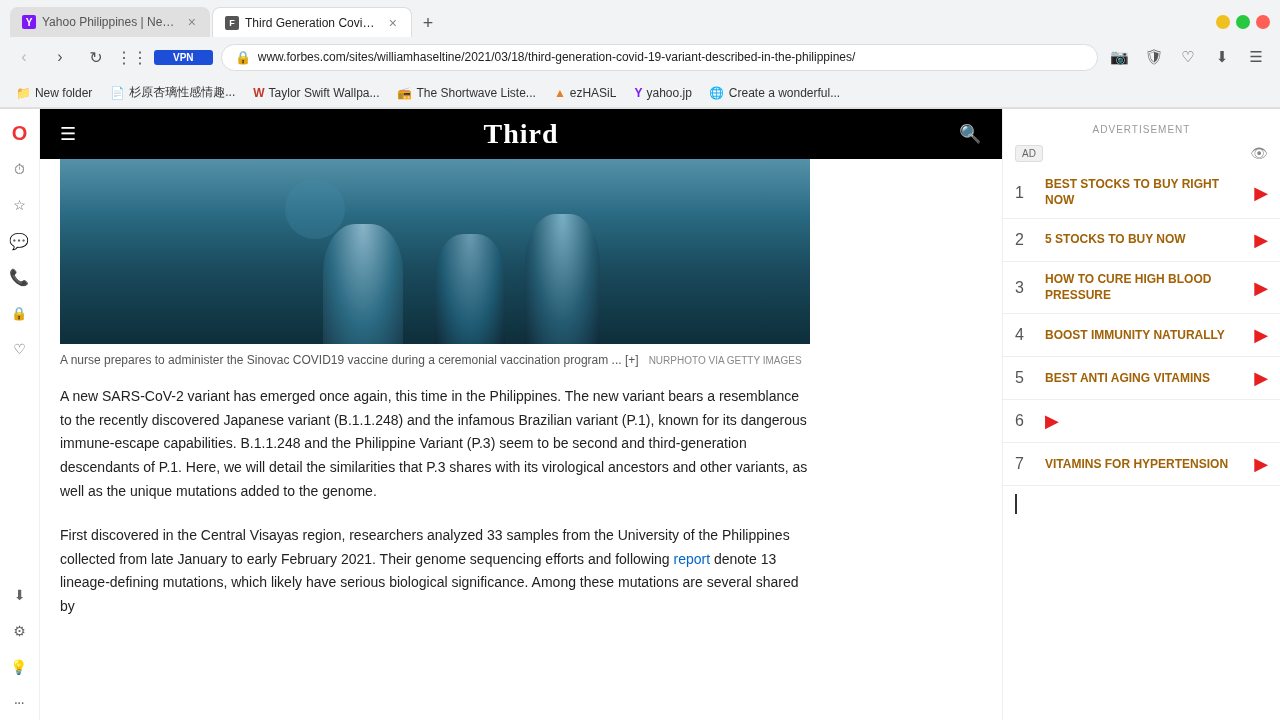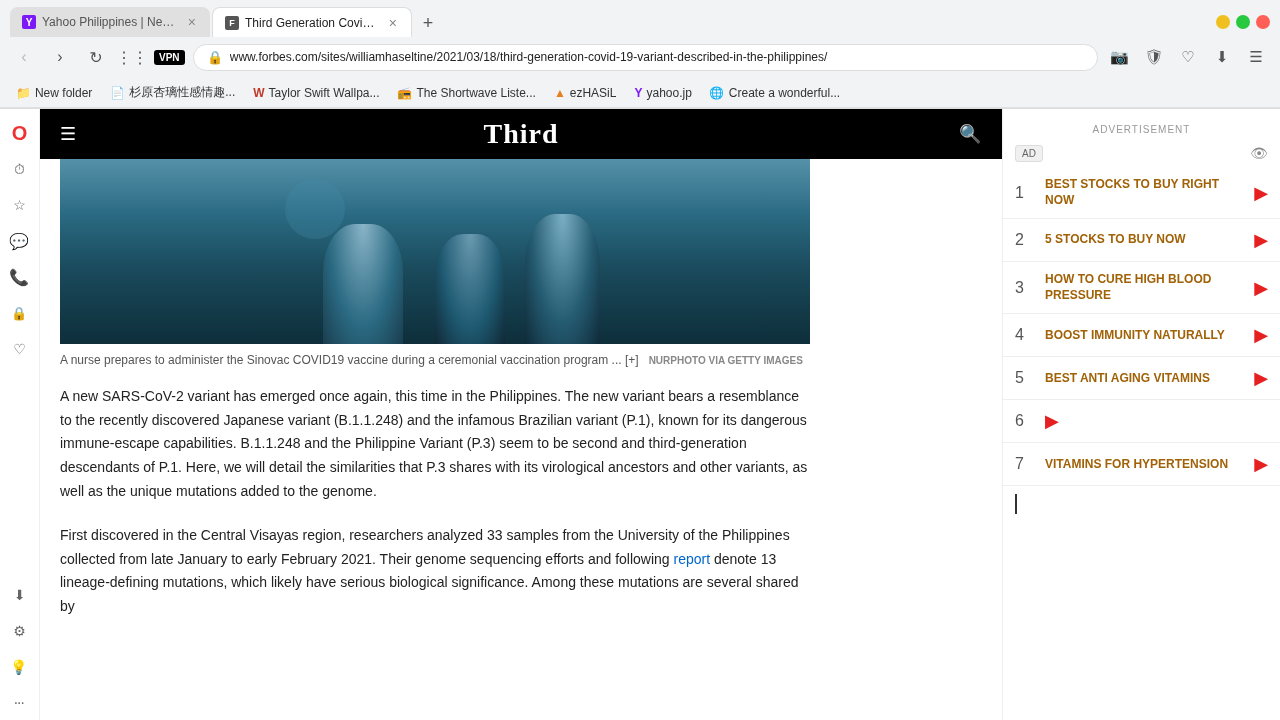--- a/index.html
+++ b/index.html
@@ -15,21 +15,21 @@
     .browser-tab .tab-favicon { width: 14px; height: 14px; border-radius: 2px; flex-shrink: 0; }
     .browser-tab .tab-title { overflow: hidden; white-space: nowrap; text-overflow: ellipsis; max-width: 140px; }
     .browser-tab .tab-close { margin-left: auto; color: #888; font-size: 14px; cursor: pointer; padding: 0 2px; }
     .new-tab-btn { width: 28px; height: 28px; border-radius: 50%; display: flex; align-items: center; justify-content: center; cursor: pointer; color: #555; font-size: 18px; }
 
     .browser-toolbar { display: flex; align-items: center; padding: 6px 10px; gap: 8px; background: #f1f3f4; height: 42px; }
     .nav-btn { width: 28px; height: 28px; border-radius: 50%; display: flex; align-items: center; justify-content: center; cursor: pointer; color: #555; font-size: 16px; }
     .nav-btn.disabled { color: #bbb; cursor: default; }
     .refresh-btn { color: #555; }
     .grid-btn { color: #555; }
-    .vpn-badge { background: #000000; color: white; font-size: 10px; font-weight: bold; padding: 2px 5px; border-radius: 3px; }
+    .vpn-badge { background: #1d4ed8; color: white; font-size: 10px; font-weight: bold; padding: 2px 19px; border-radius: 3px; }
     .address-bar { flex: 1; background: #fff; border: 1px solid #ddd; border-radius: 20px; padding: 5px 14px; font-size: 12px; color: #222; display: flex; align-items: center; gap: 6px; }
     .address-bar .lock-icon { color: #555; font-size: 13px; }
     .address-bar .url-text { flex: 1; white-space: nowrap; overflow: hidden; text-overflow: ellipsis; }
     .toolbar-icons { display: flex; gap: 6px; align-items: center; }
     .toolbar-icon { width: 28px; height: 28px; border-radius: 50%; display: flex; align-items: center; justify-content: center; cursor: pointer; color: #555; font-size: 15px; }
 
     .bookmarks-bar { display: flex; align-items: center; padding: 3px 10px; gap: 6px; background: #f1f3f4; border-bottom: 1px solid #e0e0e0; height: 30px; font-size: 12px; overflow: hidden; }
     .bookmark-item { display: flex; align-items: center; gap: 4px; padding: 2px 6px; border-radius: 4px; cursor: pointer; white-space: nowrap; color: #333; }
     .bookmark-icon { font-size: 12px; }
 
@@ -40,21 +40,21 @@
 
     
     .forbes-header { background: #000; color: #fff; display: flex; align-items: center; padding: 0 20px; height: 50px; position: relative; }
     .hamburger { font-size: 18px; cursor: pointer; }
     .forbes-logo { position: absolute; left: 50%; transform: translateX(-50%); font-size: 28px; font-weight: 700; font-family: serif; letter-spacing: 1px; }
     .header-search { margin-left: auto; font-size: 18px; cursor: pointer; }
 
     
     .article-body { padding: 0 20px 20px; max-width: 790px; }
     .image-caption { font-size: 12px; color: #555; margin-top: 8px; margin-bottom: 16px; line-height: 1.4; }
-    .image-caption .source { font-size: 10px; color: #888; text-transform: uppercase; font-weight: bold; }
+    .image-caption .source { font-size: 10px; color: #888; text-transform: uppercase; }
     .article-text { font-size: 14px; line-height: 1.7; color: #222; }
     .article-text p { margin-bottom: 20px; }
     .article-text a { color: #0066cc; text-decoration: none; }
 
     
     .ad-label { font-size: 10px; color: #999; text-align: center; letter-spacing: 1px; padding: 5px 0; text-transform: uppercase; }
     .ad-header { display: flex; justify-content: space-between; padding: 5px 12px; }
     .ad-badge { background: #f0f0f0; border: 1px solid #ddd; padding: 2px 6px; font-size: 10px; color: #666; border-radius: 3px; }
     .ad-eye { font-size: 14px; color: #888; cursor: pointer; }
 

